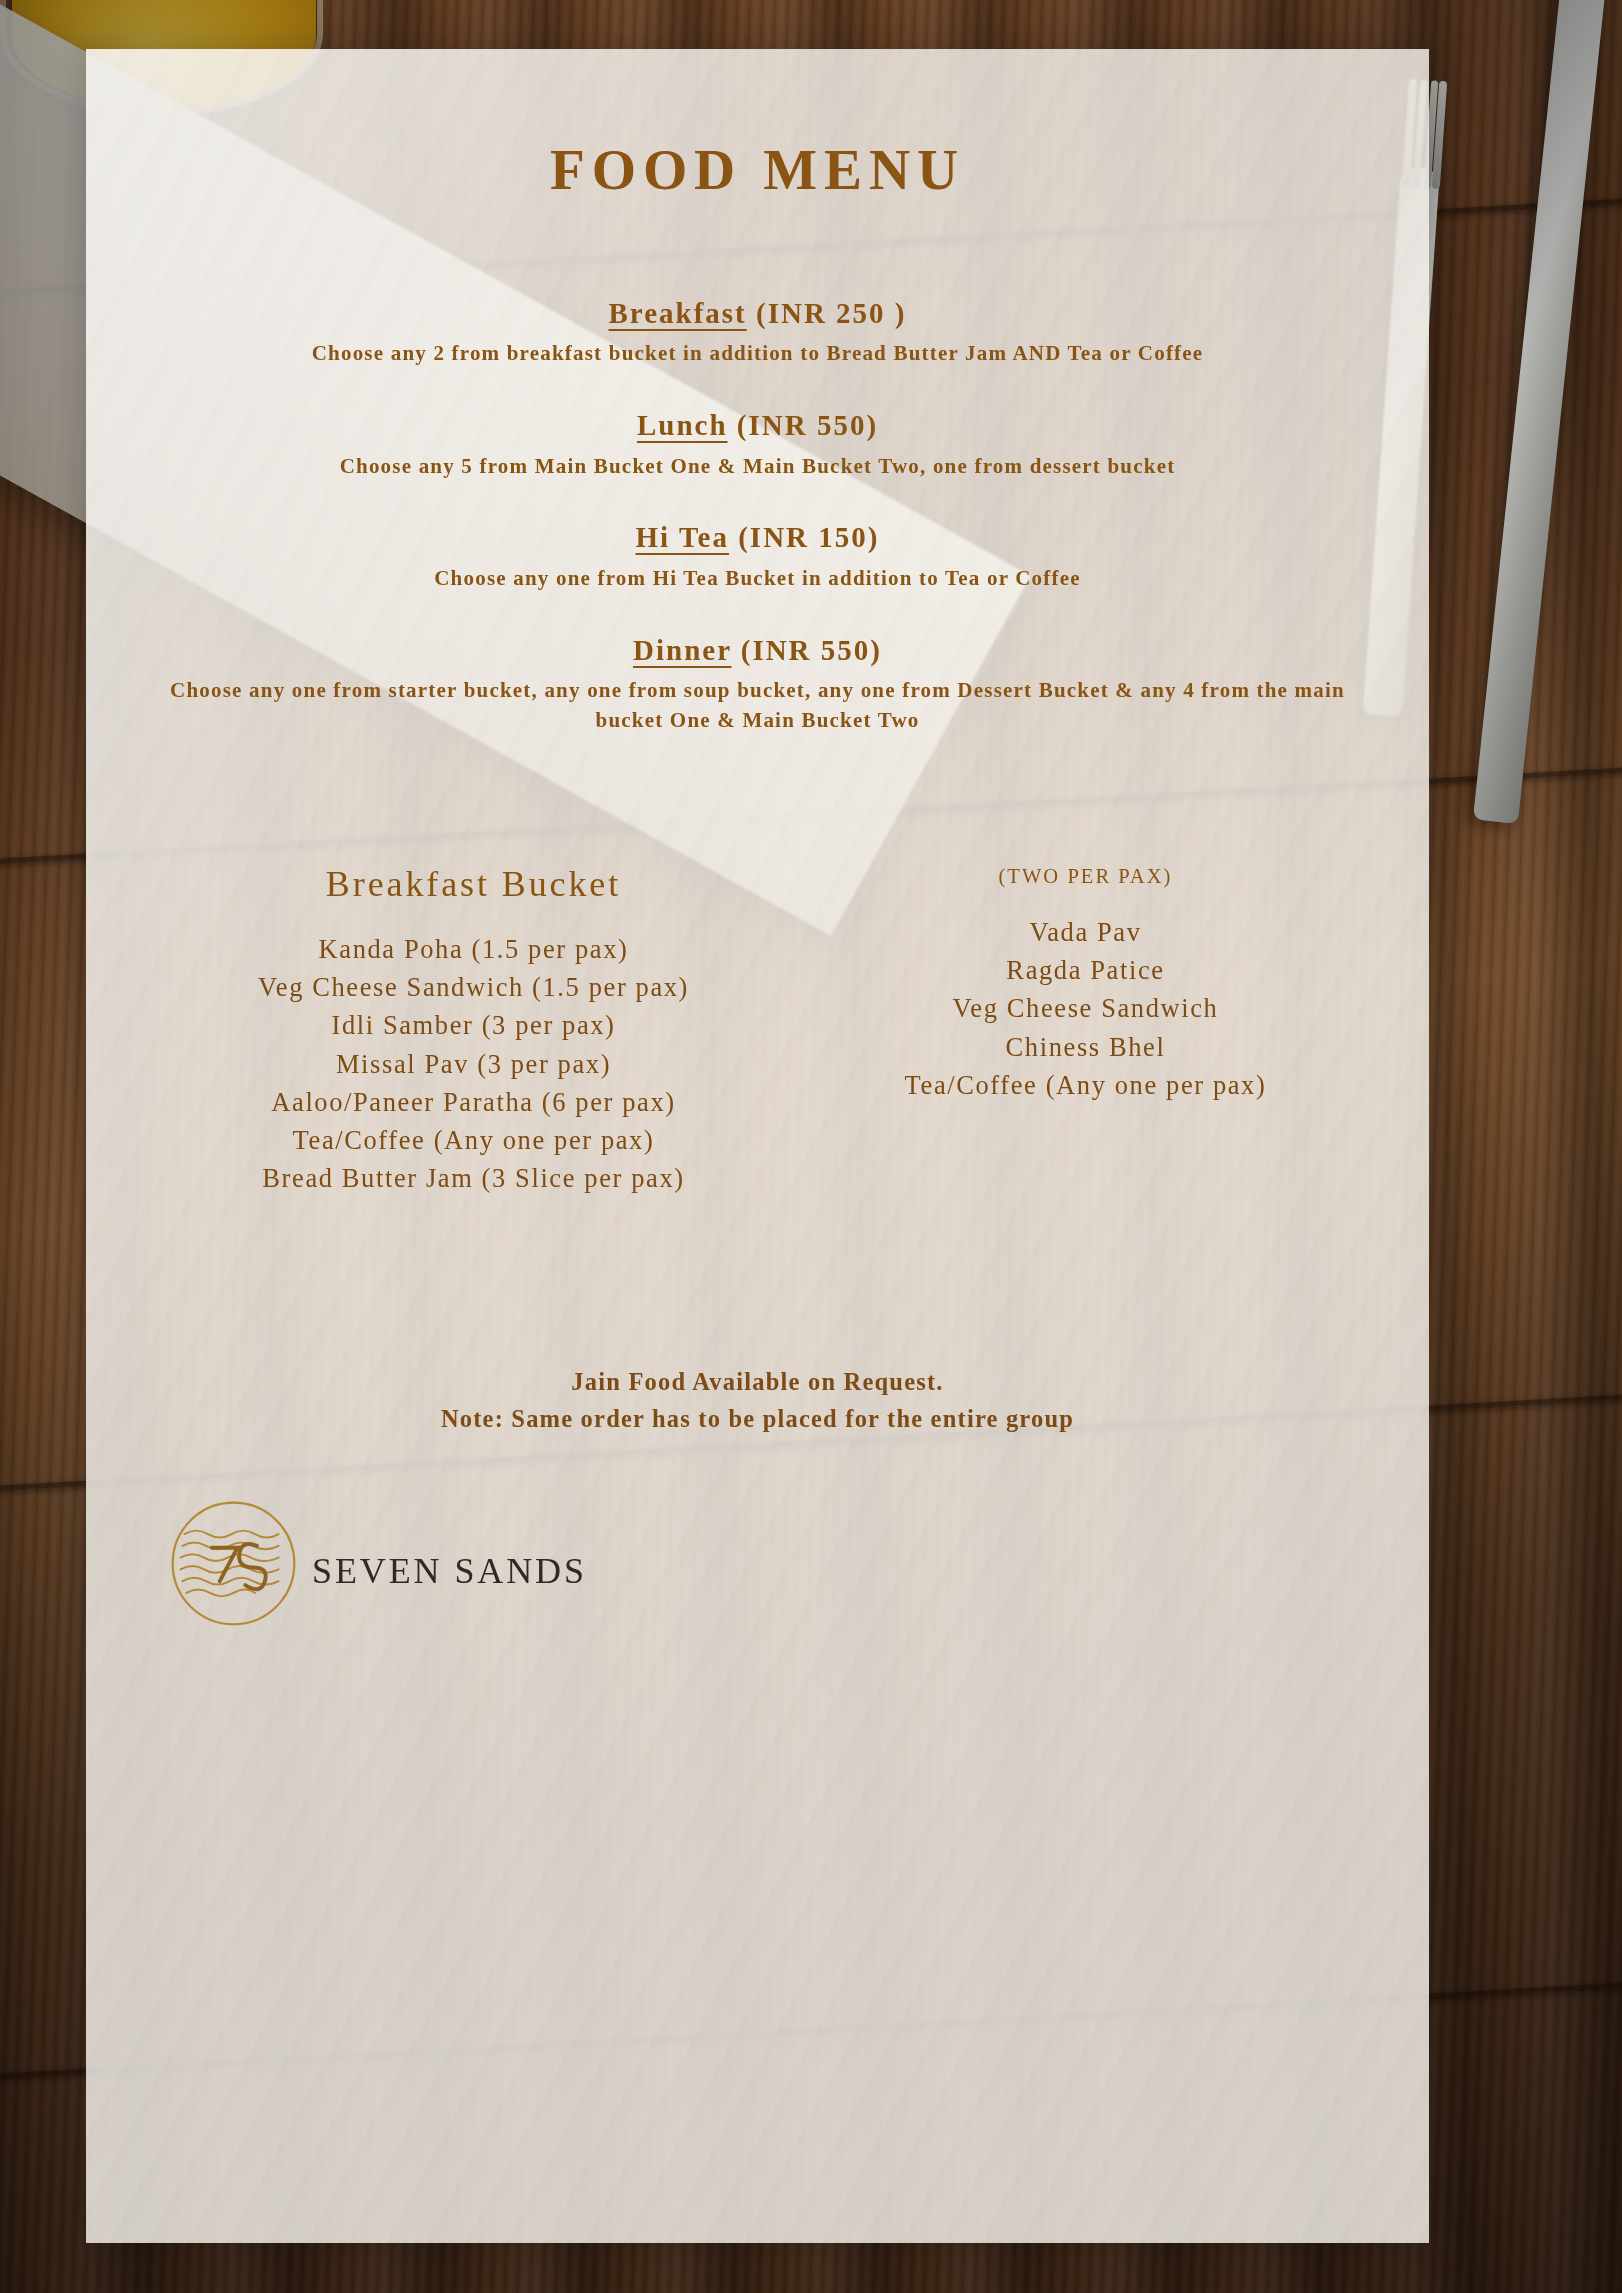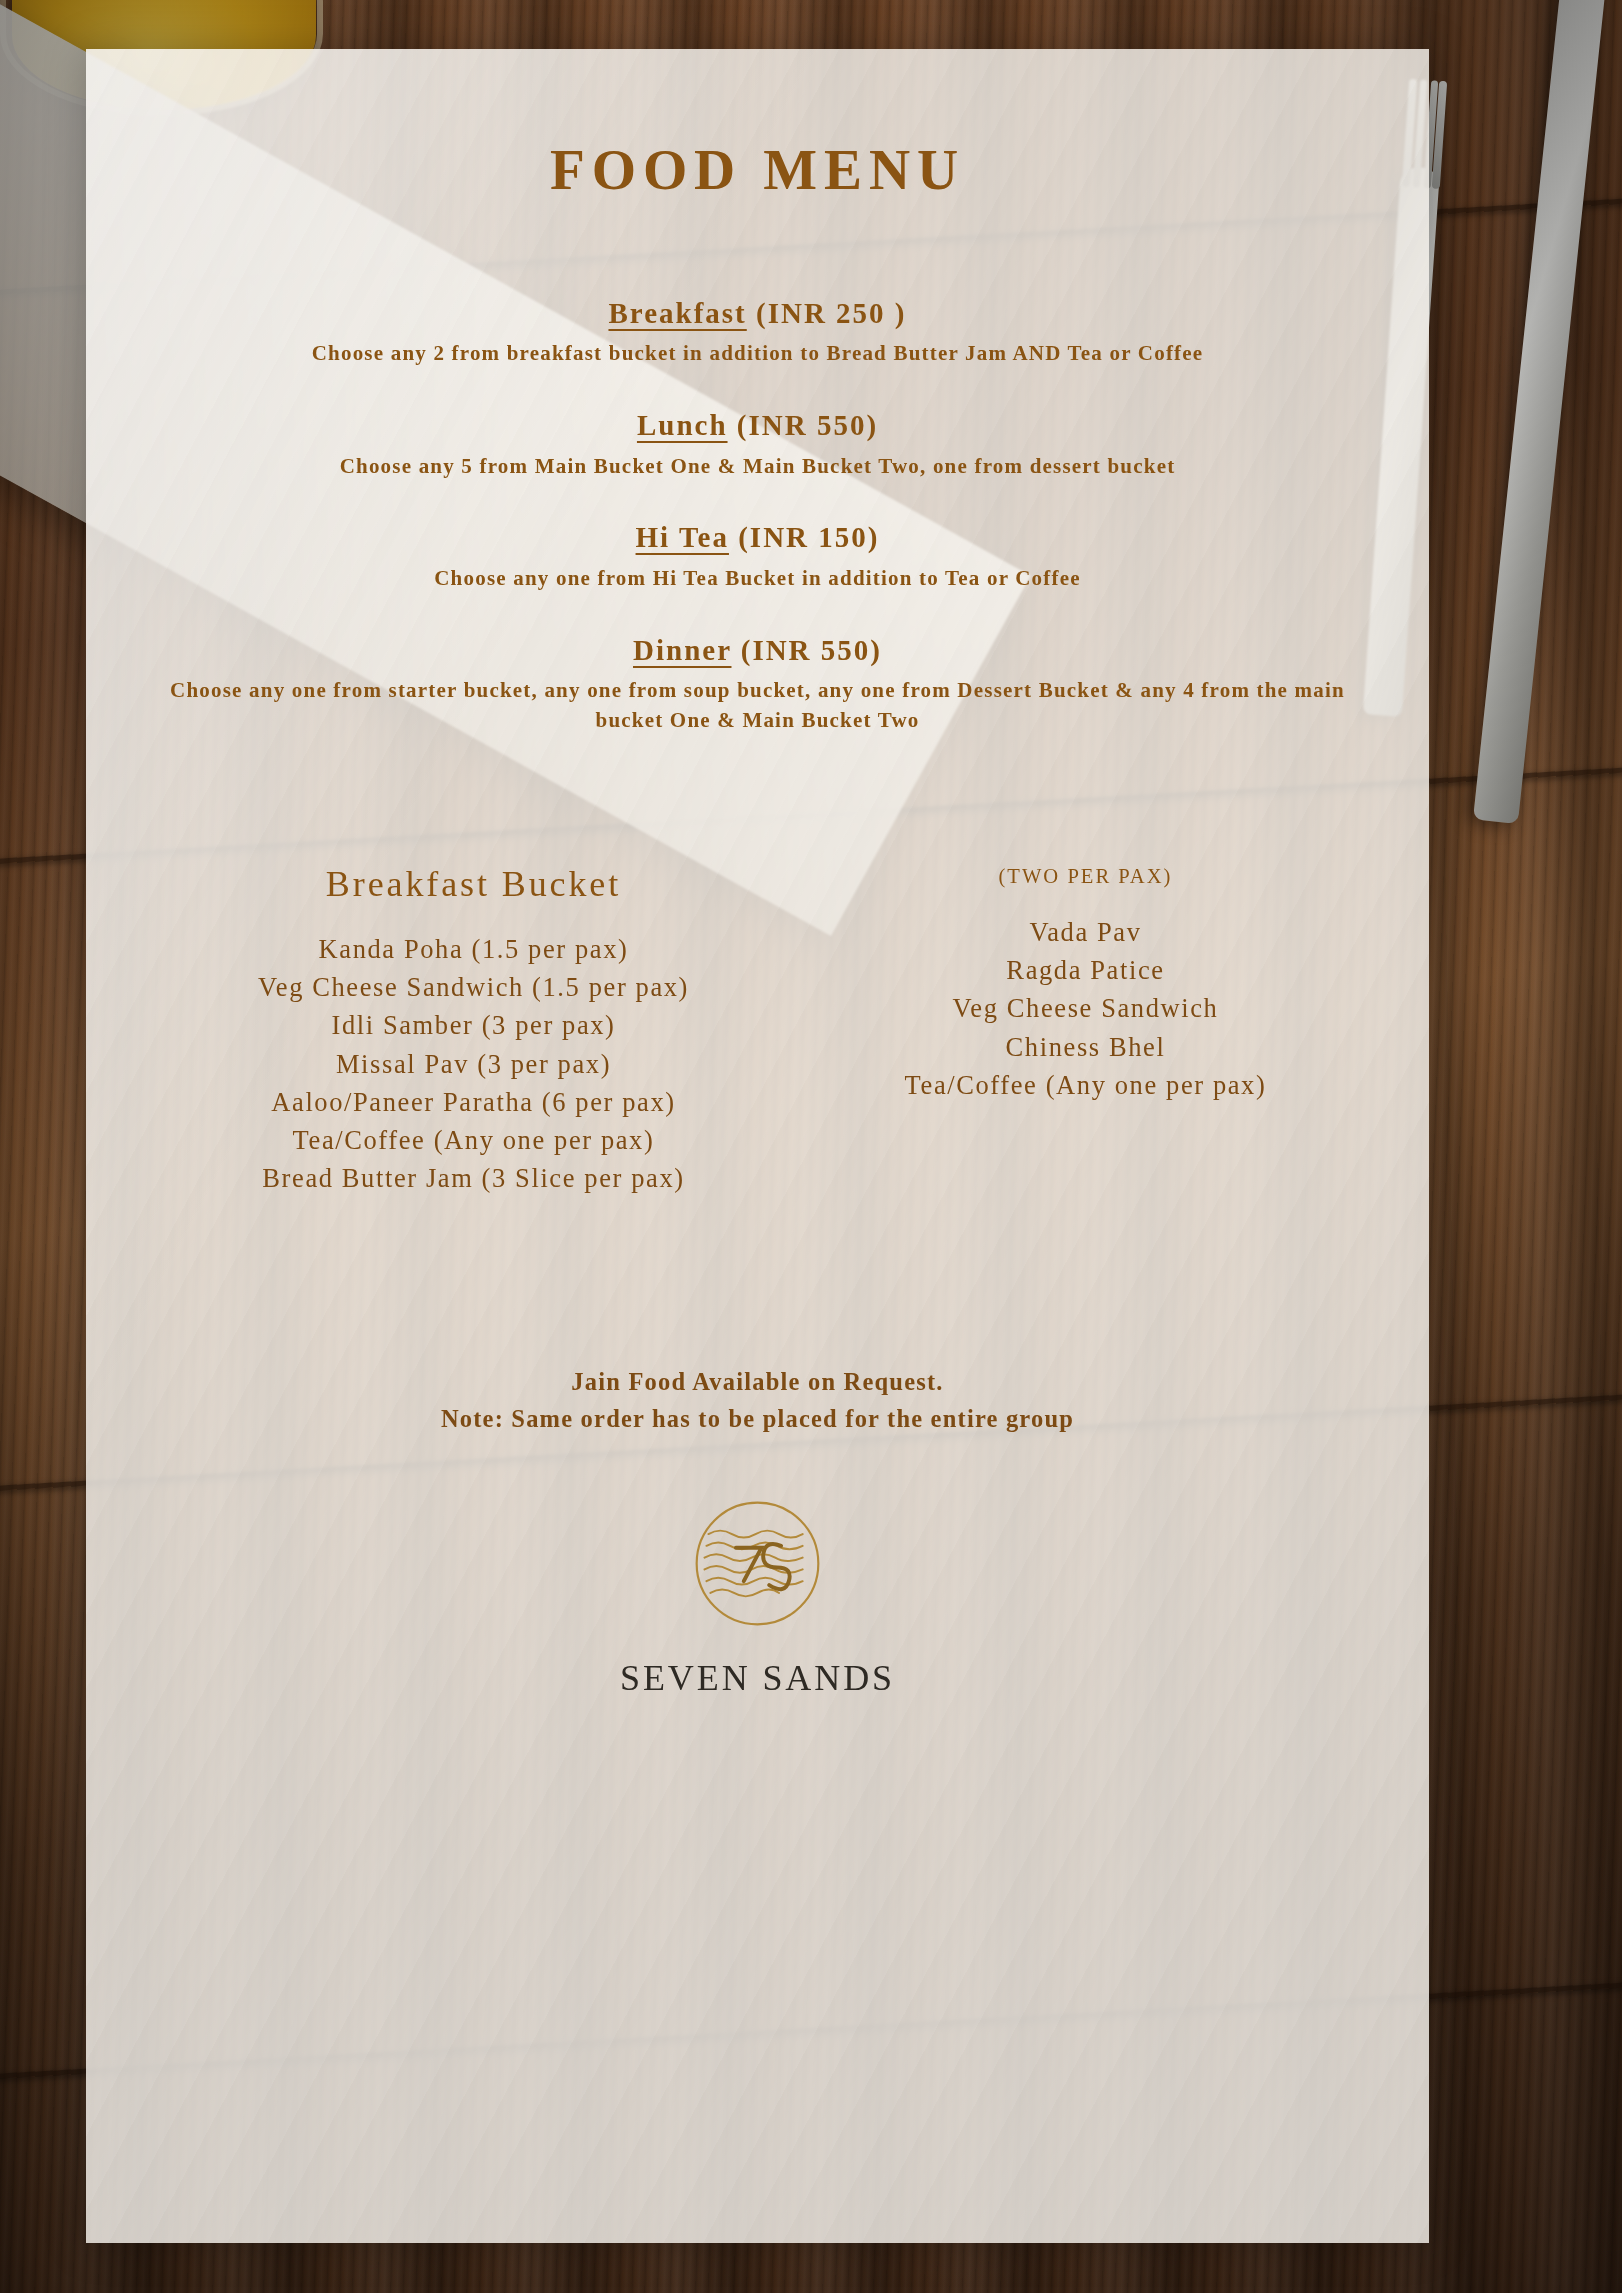--- a/index.html
+++ b/index.html
@@ -218,21 +218,21 @@
     font-weight: bold;
     letter-spacing: 1.2px;
     line-height: 1.5;
     color: #7d4b14;
   }
 
   
   .logo-wrap {
     margin-top: 47px;
     display: flex;
-    flex-direction: column;
+    flex-direction: row;
     align-items: center;
   }
   .brand-name {
     margin-top: 15.7px;
     font-size: 36px;
     letter-spacing: 2.9px;
     color: #2e2a24;
     font-family: "Liberation Serif", serif;
   }
 </style>

